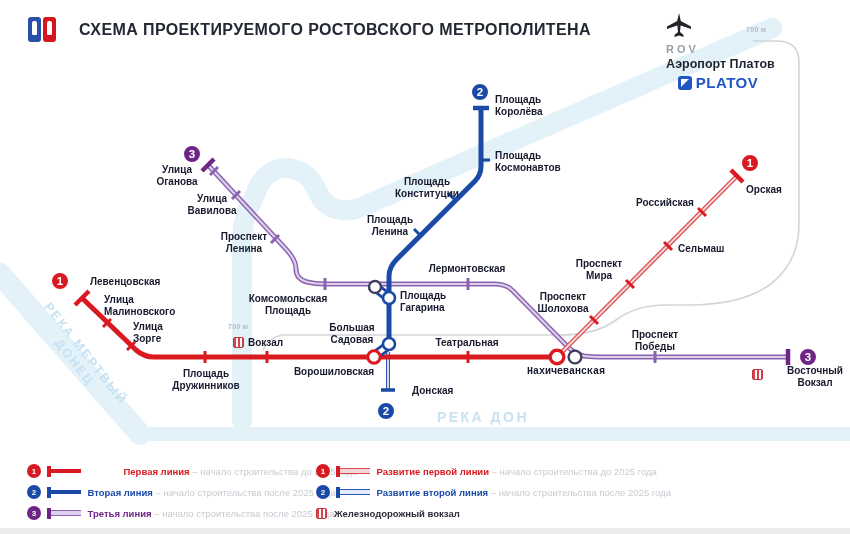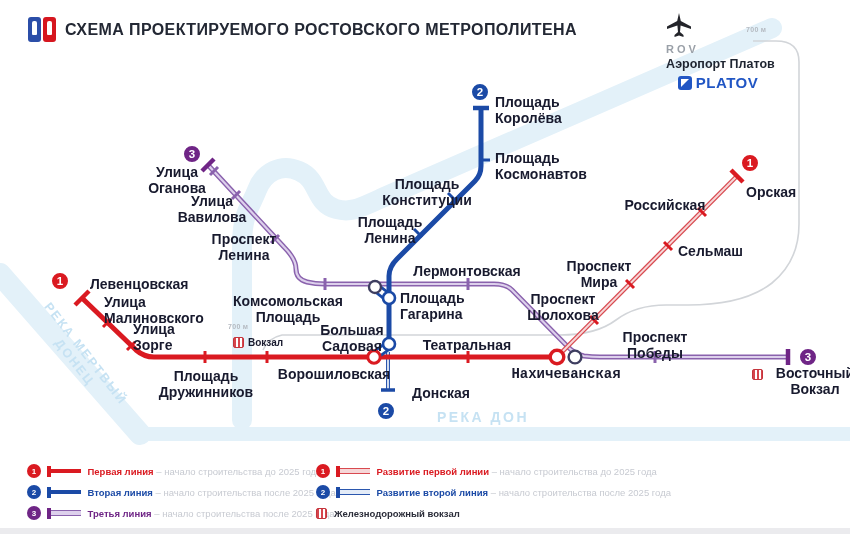--- a/index.html
+++ b/index.html
@@ -1,29 +1,29 @@
 <!DOCTYPE html>
 <html style="--line1: #da1a21; --line2: #1b4aa6; --line3: #6f2586; --line3-edge: #8a62ad; --line3-fill: #ddd0ec; --dev1: #d94a50; --dev1-fill: #f6d7d8; --dev2: #2b57ae; --dev2-fill: #e4ecf8; --river: #e3f1f9; --walk: #d2d5d9;"><head>
 <meta charset="utf-8">
 <style>
   html,body{margin:0;padding:0;background:#fff;}
   #stage{position:relative;width:850px;height:534px;background:#ffffff;overflow:hidden;
          font-family:"Liberation Sans","DejaVu Sans",sans-serif;}
   svg{position:absolute;left:0;top:0;}
   
   .abs{position:absolute;}
-  .title-wrap{position:absolute;left:28px;top:17px;display:flex;align-items:center;gap:9px;}
+  .title-wrap{position:absolute;left:28px;top:17px;display:flex;align-items:center;gap:23px;}
   .metro-logo{display:flex;gap:2px;}
   .metro-logo .car{width:13px;height:25px;border-radius:3px;position:relative;}
   .metro-logo .car.b{background:#2b4ea8;} .metro-logo .car.r{background:#d6161f;}
   .metro-logo .car::after{content:"";position:absolute;left:4px;top:4px;width:5px;height:14px;
      background:#fff;border-radius:2px 2px 1px 1px;}
   .page-title{font-size:16px;font-weight:800;color:#232834;letter-spacing:.4px;white-space:nowrap;}
   
-  .st{position:absolute;font-size:14px;line-height:1.15;font-weight:700;color:#181a2e;
+  .st{position:absolute;font-size:10px;line-height:1.15;font-weight:700;color:#181a2e;
       white-space:pre-line;}
   .st.c{transform:translateX(-50%);text-align:center;}
   .walk-label{position:absolute;font-size:7px;color:#b5bac1;font-weight:600;letter-spacing:.3px;}
   
   .river-text{position:absolute;color:#c6e2f3;font-weight:700;letter-spacing:2.5px;white-space:pre-line;}
   .river-text.c{transform:translate(-50%,-50%);text-align:center;}
   
   .badge{position:absolute;width:20px;height:20px;border-radius:50%;color:#fff;
      font-size:11.5px;font-weight:800;display:flex;align-items:center;justify-content:center;
      border:2px solid #fff;box-sizing:border-box;transform:translate(-50%,-50%);}
@@ -217,21 +217,21 @@
 Победы</div>
   <span class="rw-icon abs" style="left:752px;top:369px;"></span>
   <div class="st c" style="left:815px;top:365px;">Восточный
 Вокзал</div>
 
   <div class="legend-col" style="left:27px;top:464px;">
     <div class="lg-row">
       <span class="lg-badge" style="background:var(--line1);">1</span>
       <span class="swb" style="background:var(--line1);"></span>
       <span class="sws" style="background:var(--line1);"></span>
-      <span class="lg-text"><span class="lg-name" style="color:var(--line1);">Первая линия</span> <span class="lg-desc">– начало строительства до 2025 года</span></span>
+      <span class="lg-text"><span class="lg-name" style="color:var(--line1);margin-left:36px;">Первая линия</span> <span class="lg-desc">– начало строительства до 2025 года</span></span>
     </div>
     <div class="lg-row">
       <span class="lg-badge" style="background:var(--line2);">2</span>
       <span class="swb" style="background:var(--line2);"></span>
       <span class="sws" style="background:var(--line2);"></span>
       <span class="lg-text"><span class="lg-name" style="color:var(--line2);">Вторая линия</span> <span class="lg-desc">– начало строительства после 2025 года</span></span>
     </div>
     <div class="lg-row">
       <span class="lg-badge" style="background:var(--line3);">3</span>
       <span class="swb" style="background:var(--line3);"></span>

